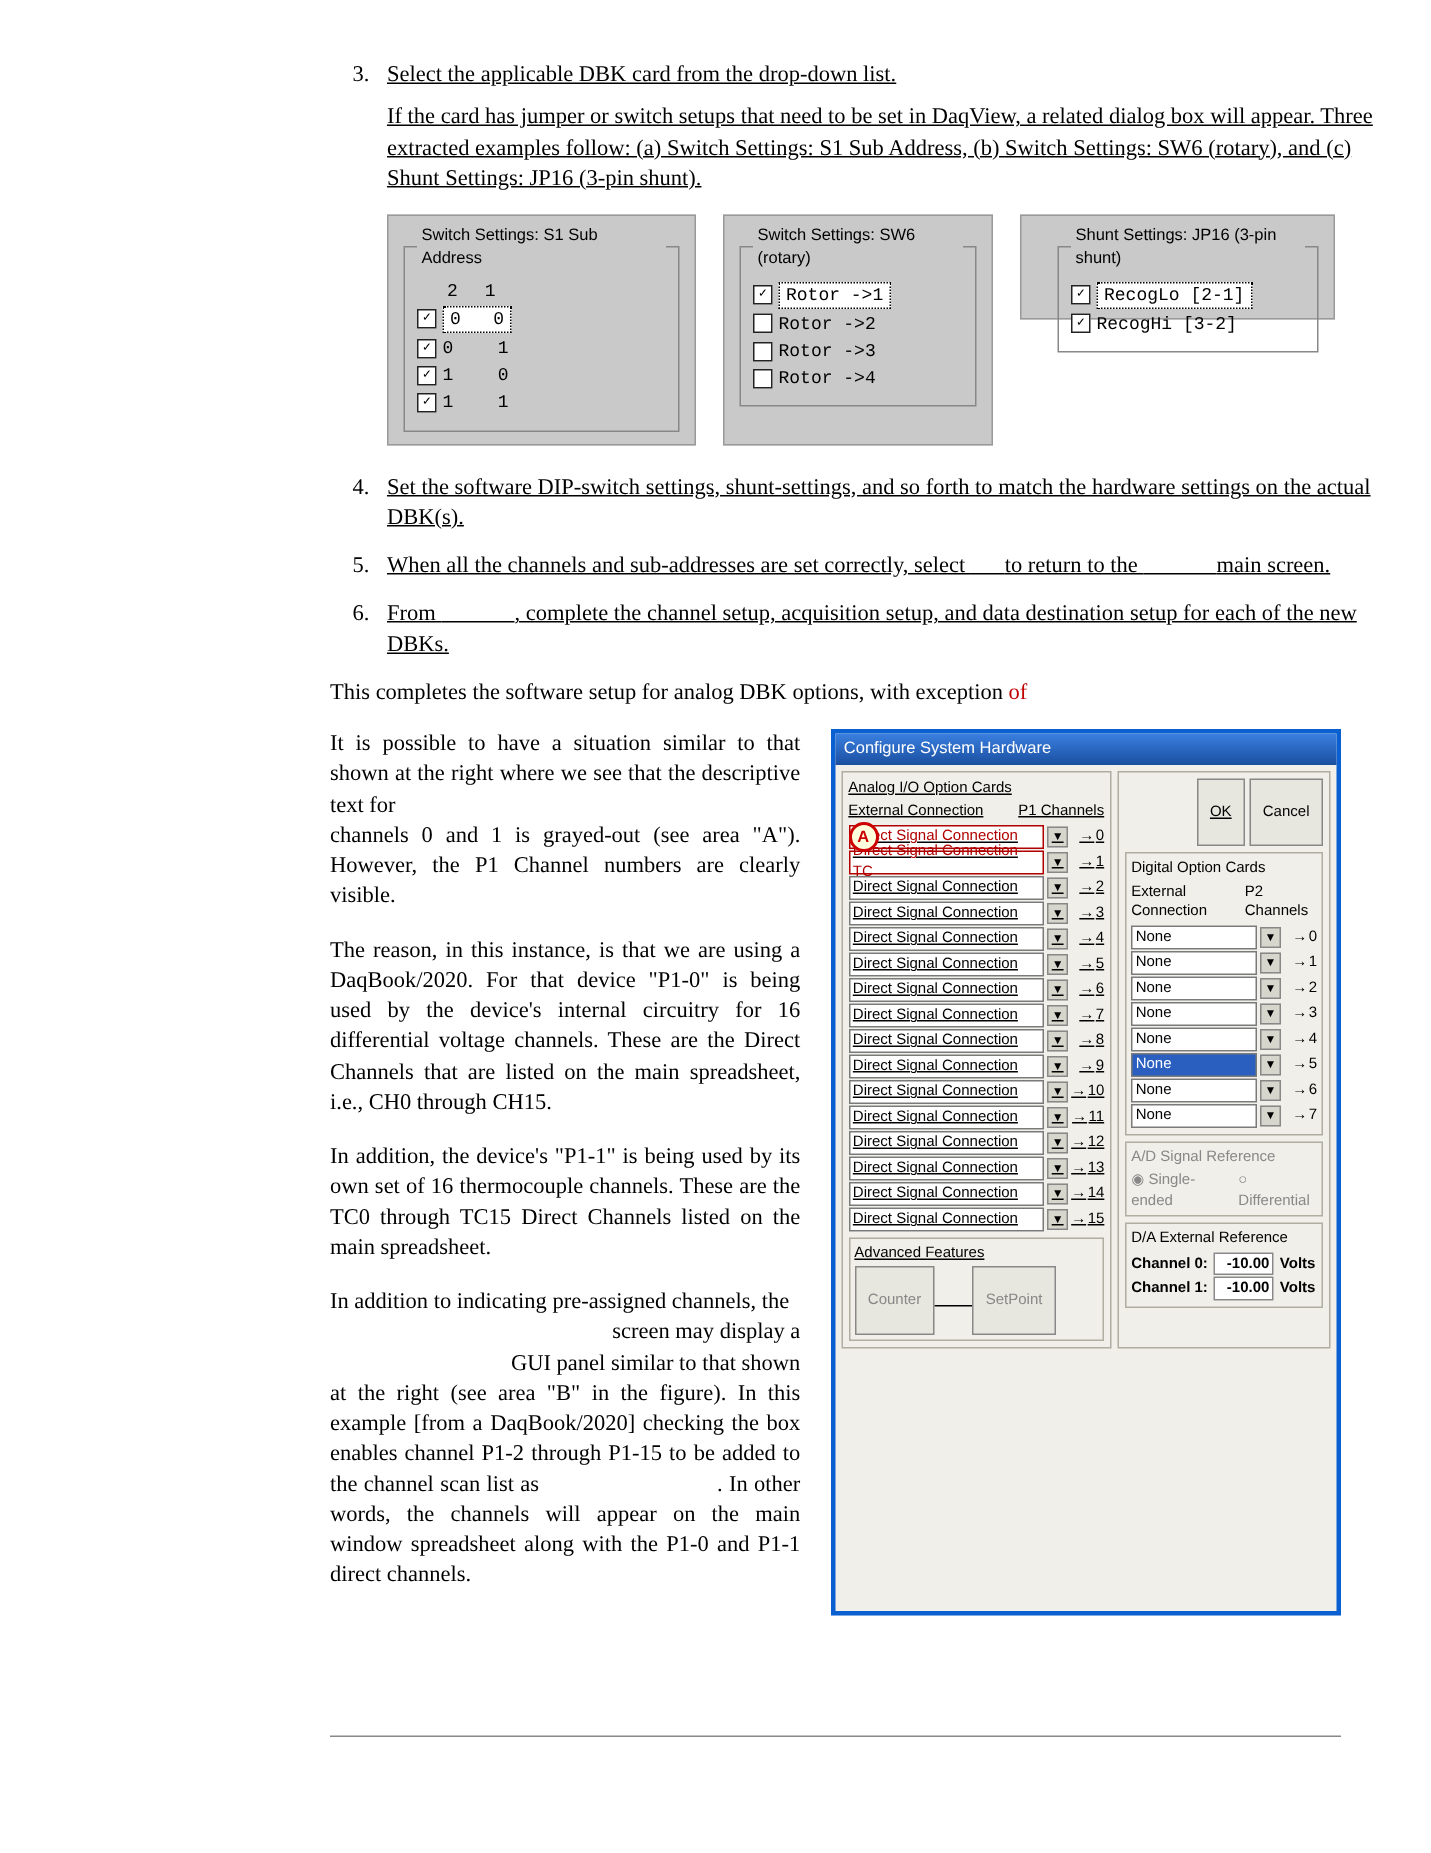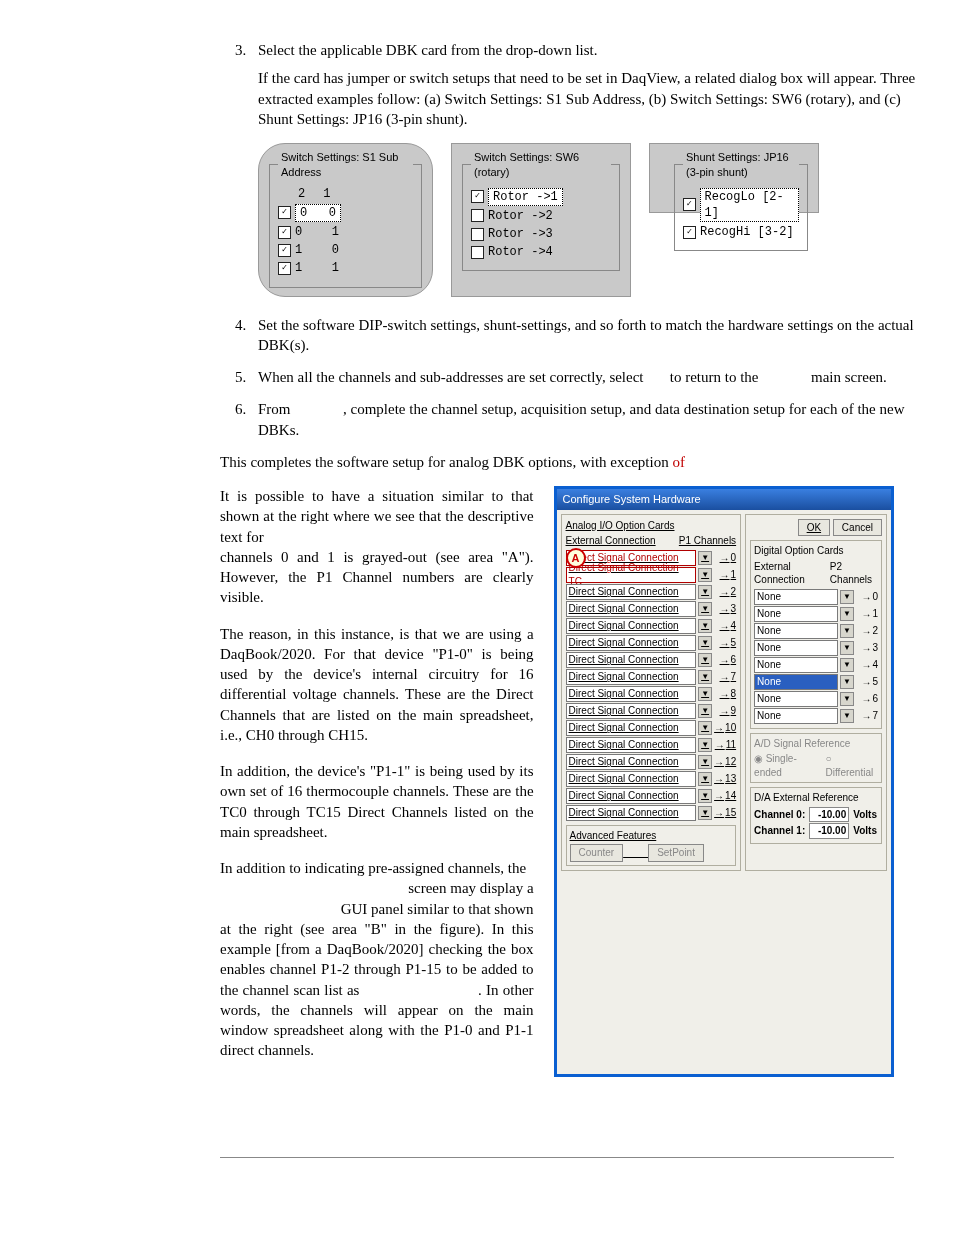--- a/index.html
+++ b/index.html
@@ -13,20 +13,21 @@
     box-sizing: border-box;
     line-height: 1.35;
   }
   ol.main-list {
     padding-left: 220px;
     margin: 0;
   }
   ol.main-list > li {
     margin-bottom: 12px;
     padding-left: 8px;
+    text-decoration: underline;
   }
   .settings-row {
     display: flex;
     gap: 18px;
     margin: 14px 0 18px 228px;
   }
   .settings-panel {
     background: #c9c9c9;
     border: 1px solid #999;
     padding: 6px 10px 8px 10px;
@@ -65,23 +66,23 @@
     line-height: 1;
   }
   .cb.checked::after { content: "✓"; color:#000; }
   .dotted-box {
     border: 1px dotted #000;
     padding: 0 4px;
     font-family: "Courier New", monospace;
     font-size: 12px;
     background:#fff;
   }
-  .wide-panel { width: 175px; border-radius: 27px; }
+  .wide-panel { width: 206px; }
   .mid-panel { width: 180px; }
-  .right-panel { width: 170px; height:70px; min-height:70px;padding-left:24px; }
+  .right-panel { width: 210px; height:70px; min-height:70px;padding-left:24px; }
   .body-text { margin: 0 30px 14px 190px; text-align: justify; }
   .red { color: #c00000; }
 
   .two-col {
     display: flex;
     gap: 20px;
     margin: 10px 30px 0 190px;
   }
   .two-col .left-col {
     width: 330px;
@@ -156,21 +157,21 @@
     background:#ffd;
   }
   .right-group {
     border:1px solid #b0aea0;
     margin-bottom:4px;
     padding:3px;
     font-size:10px;
   }
   .right-group.red-border { border:2px solid #e00000; }
   .btn {
-    border:1px solid #888; background:#e8e7df; padding:1px 8px; font-size:10px;
+    border:1px solid #888; background:#e8e7df; padding:15px 8px; font-size:10px;
     display:inline-block;
   }
   .hr-bottom {
     border: none;
     border-top: 1px solid #888;
     margin: 80px 30px 0 190px;
   }
   .header-21 { display:flex; gap:18px; margin:0 0 2px 20px; font-family:"Courier New",monospace; font-size:12px;}
   .disabled-text { color:#888; }
   .dac-row { display:flex; align-items:center; gap:4px; font-size:10px; margin:1px 0;font-weight:bold;}

